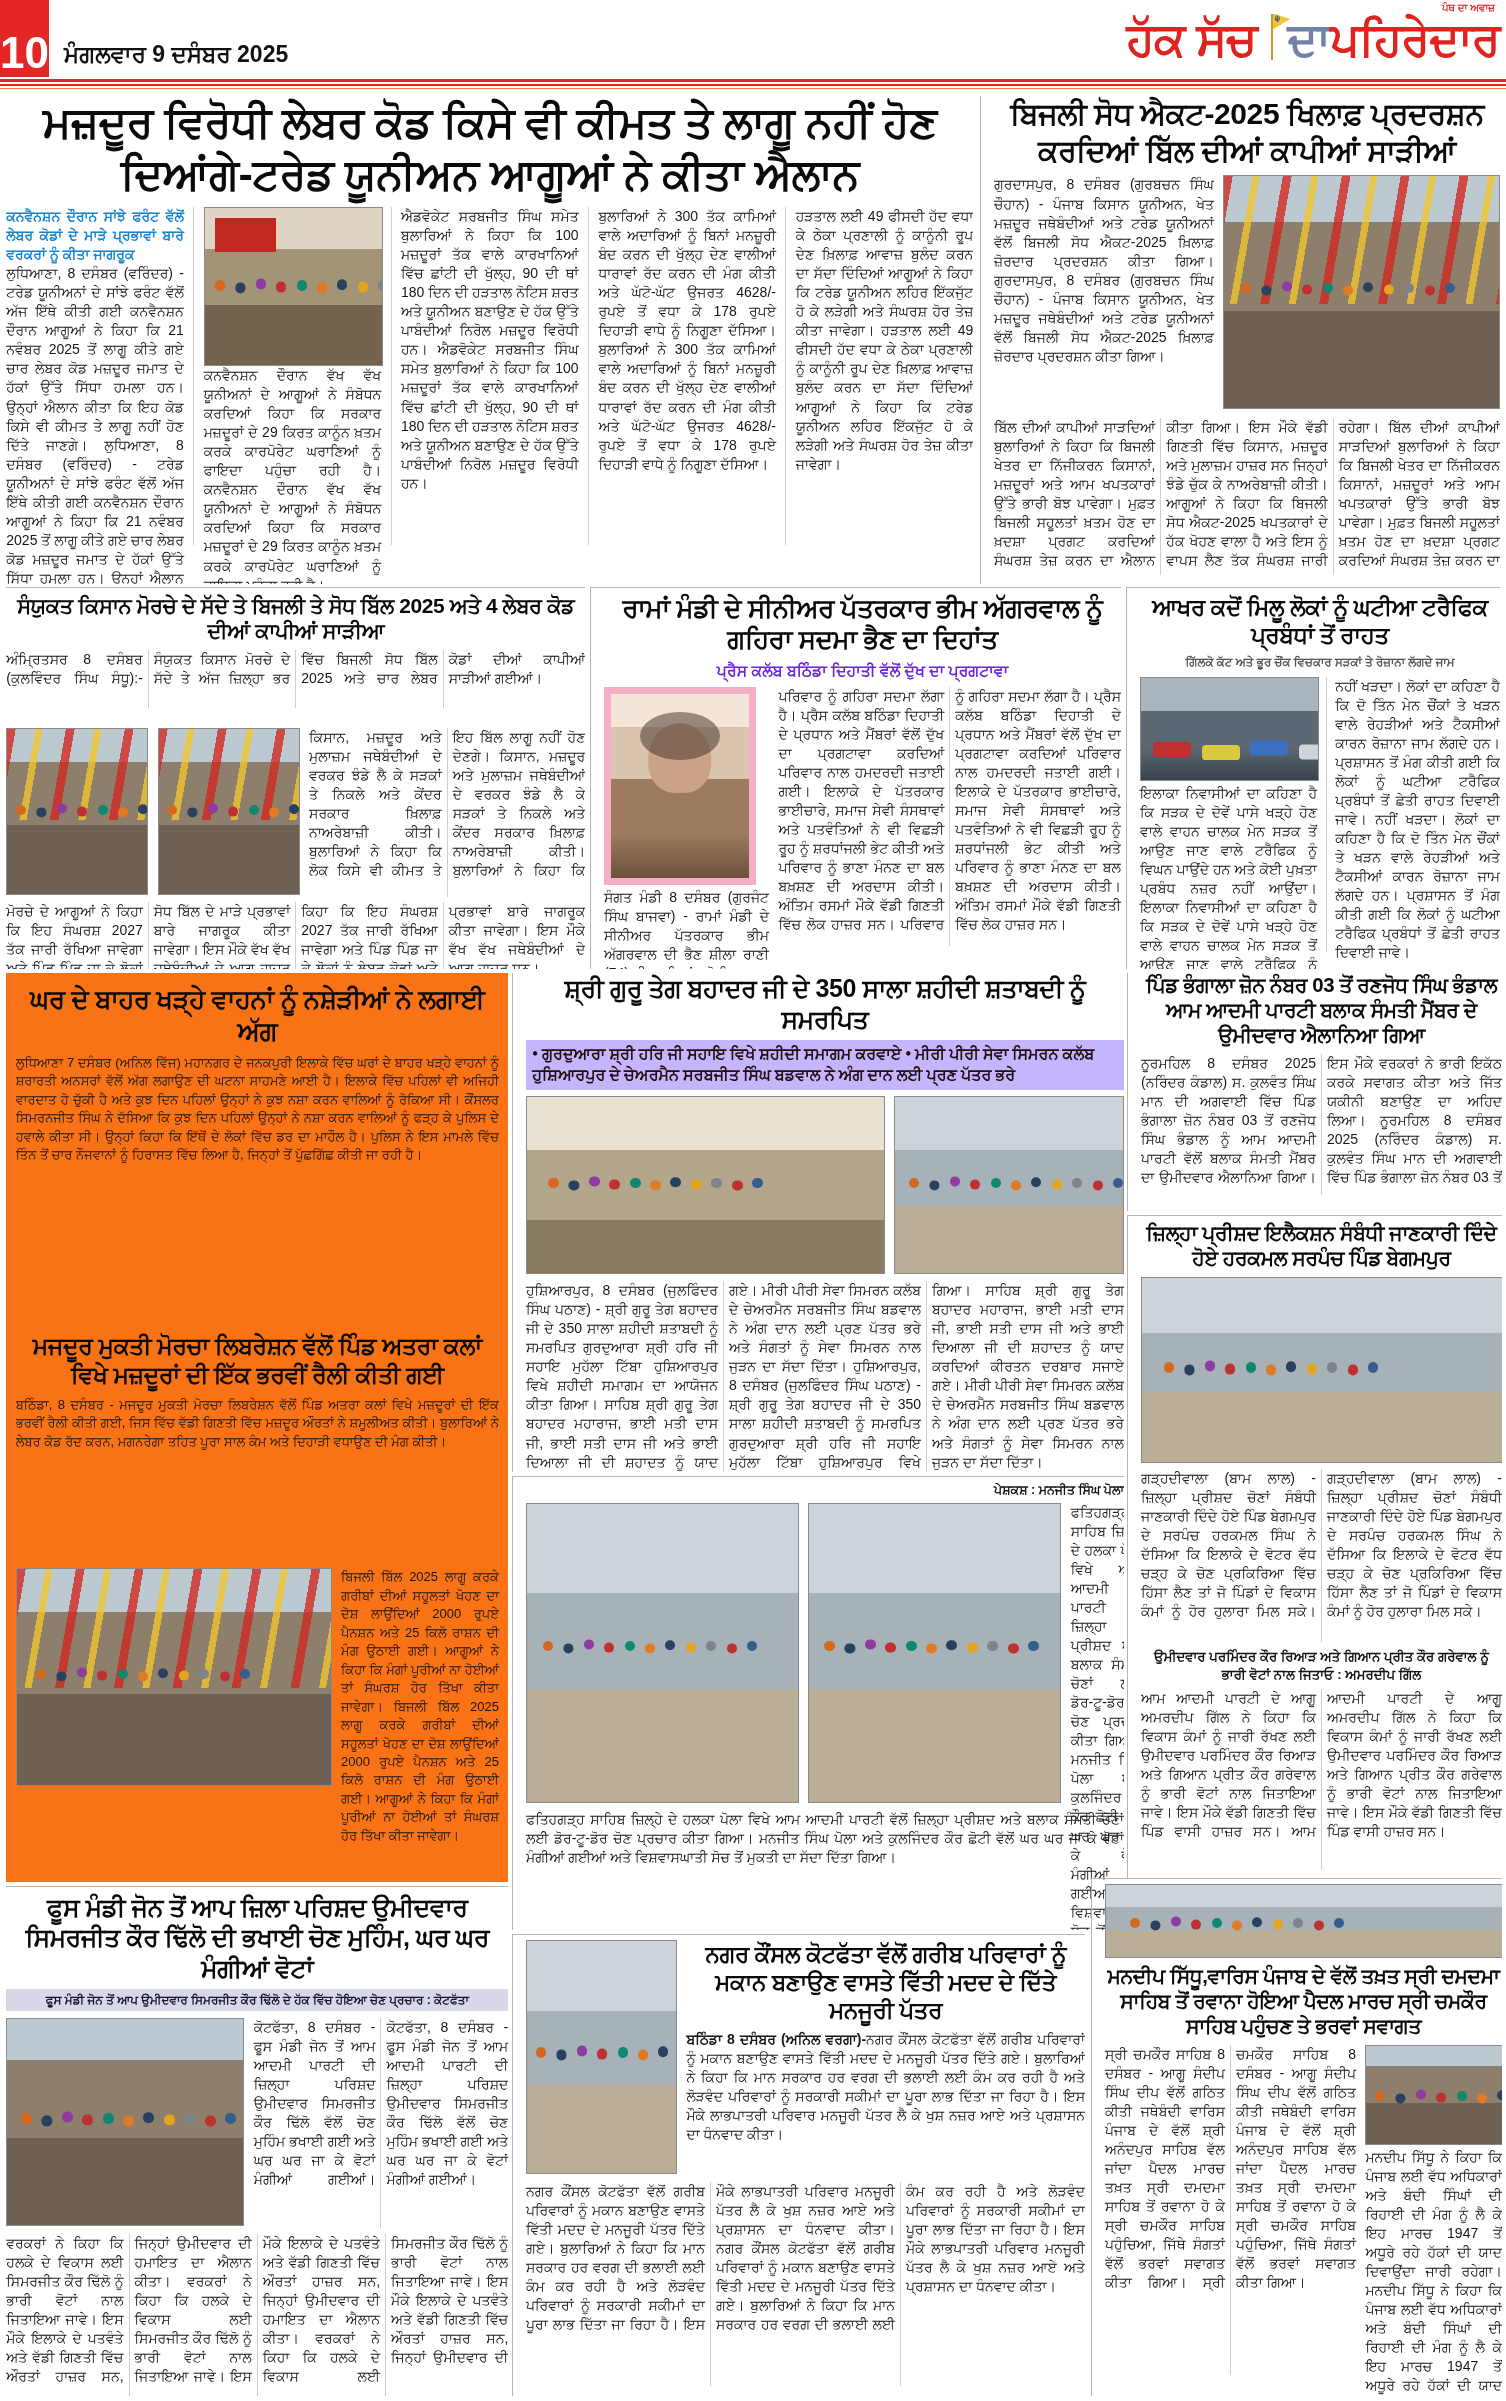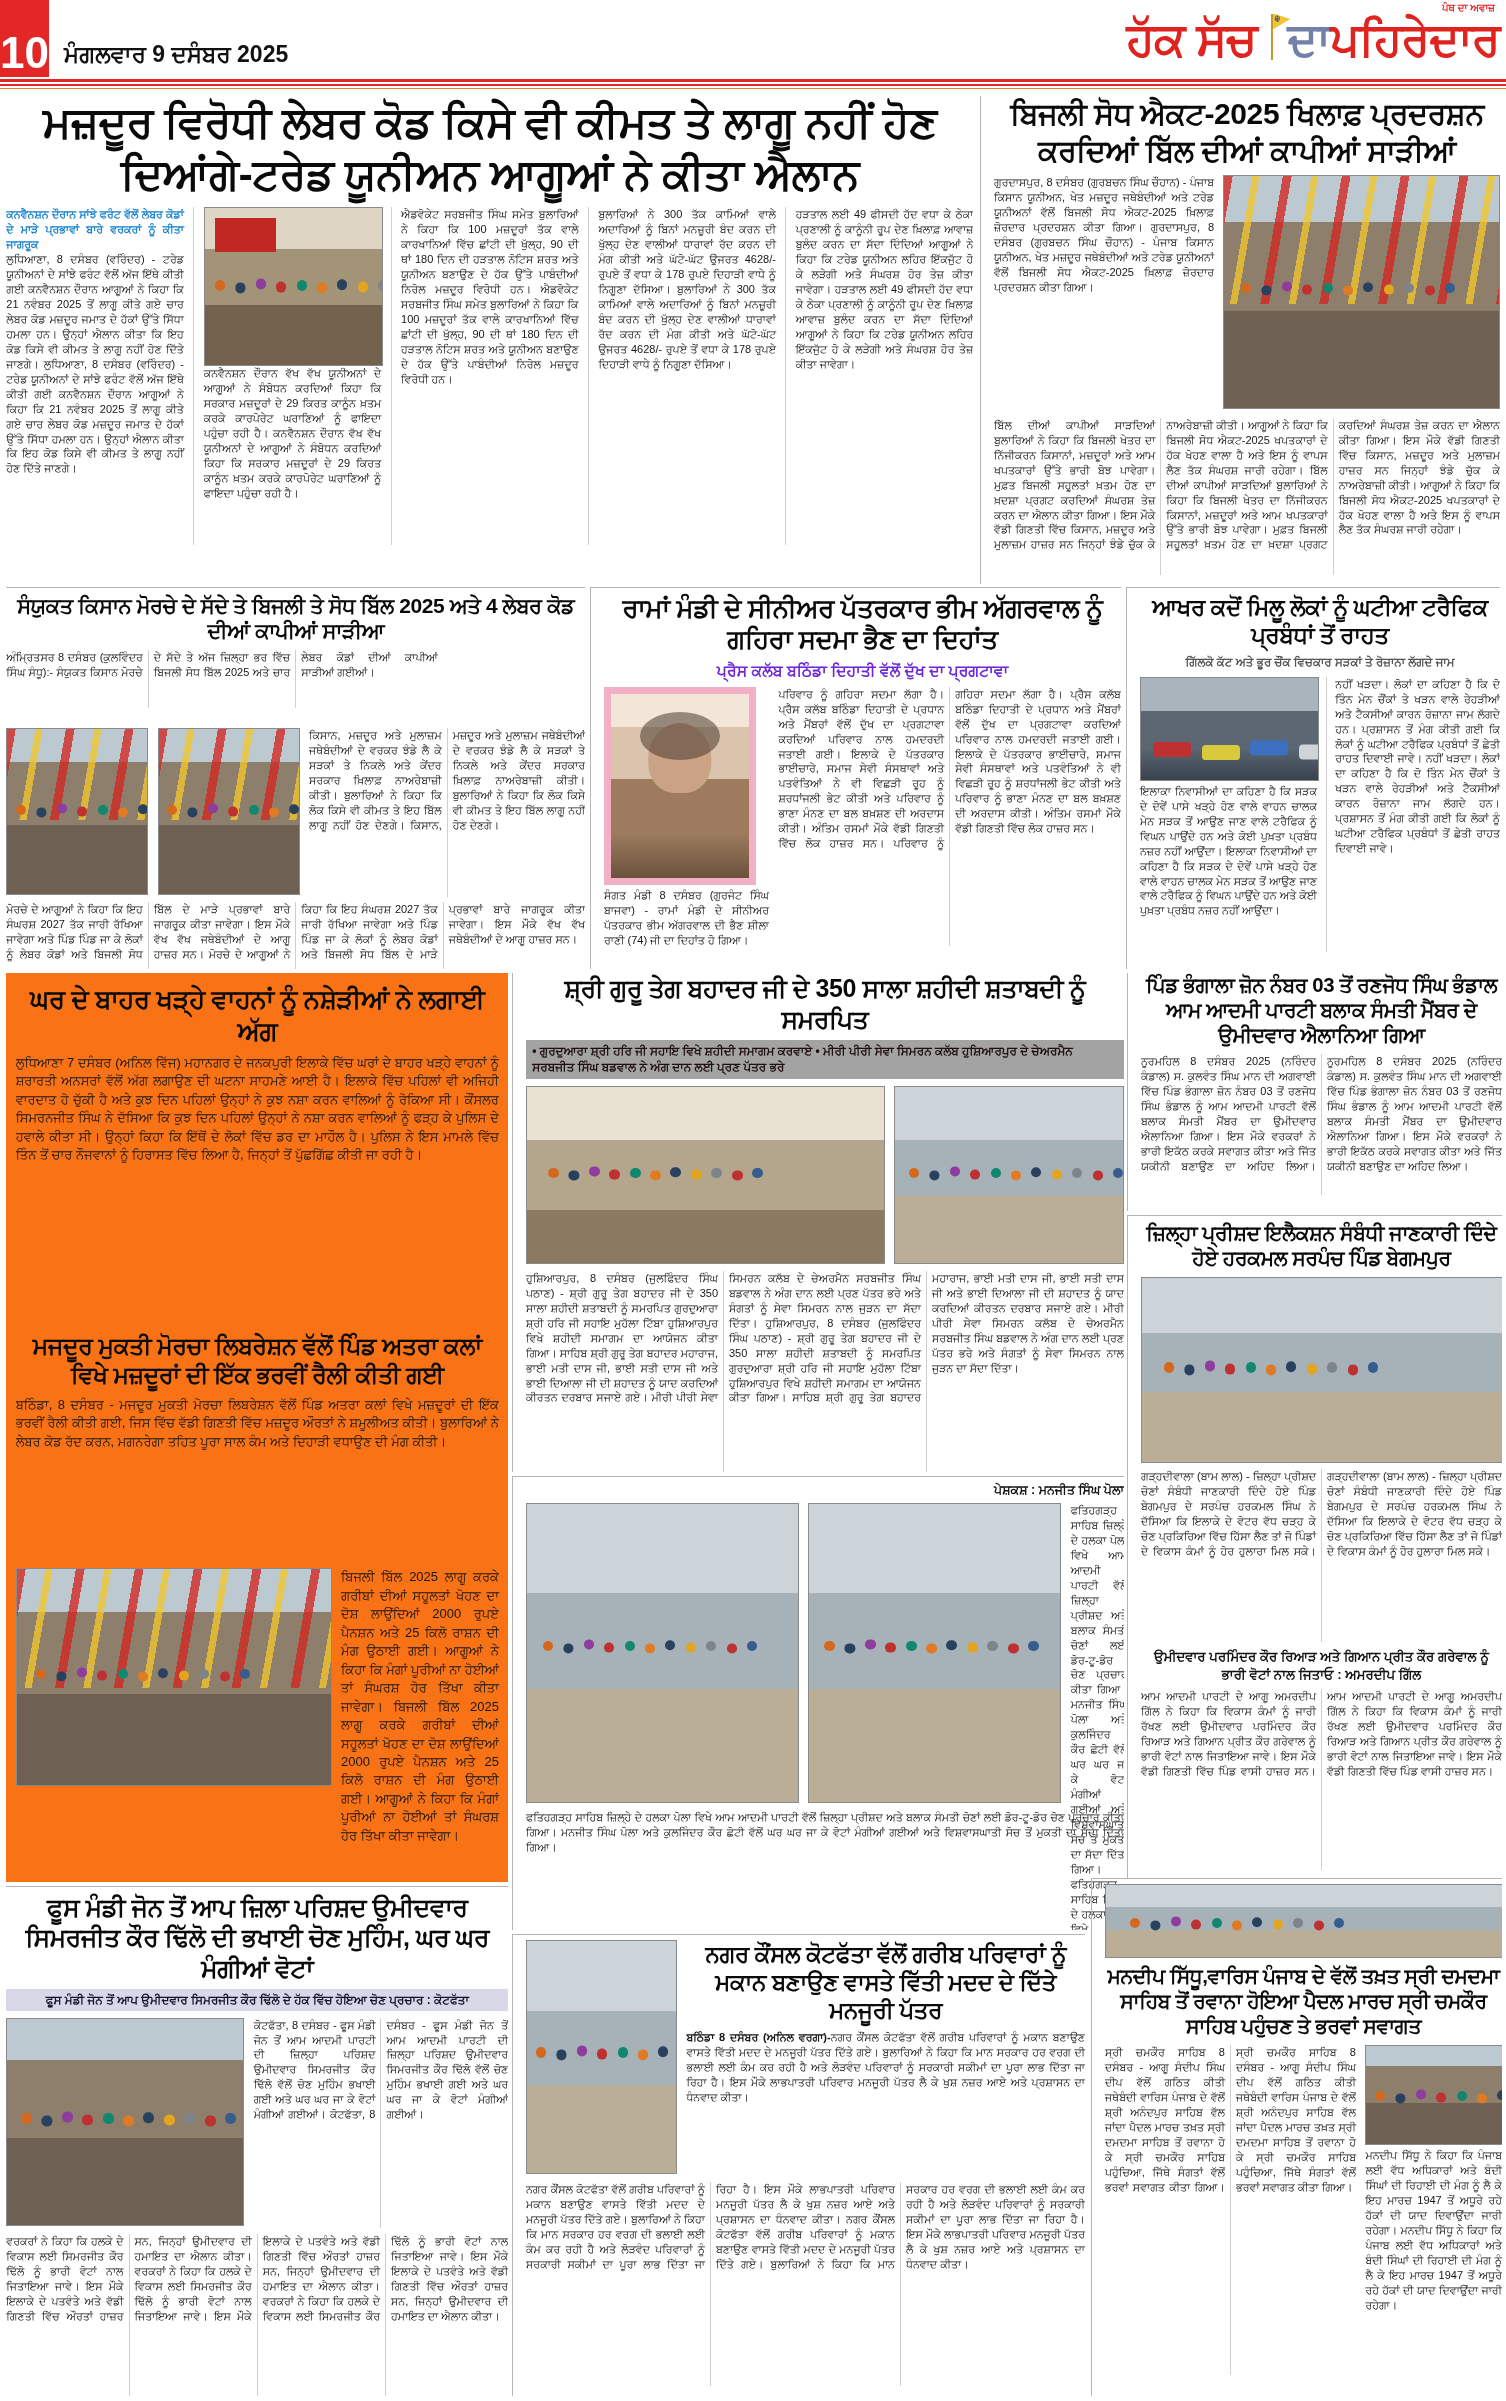--- a/index.html
+++ b/index.html
@@ -26,33 +26,33 @@
   
   .article{position:absolute;overflow:hidden;box-sizing:border-box;}
   .vline{border-left:0.8px solid #b5b5b5;padding-left:13px;}
   .tline{border-top:0.8px solid #b5b5b5;padding-top:4.7px;}
   .hl{font-weight:800;color:#0a0a0a;text-align:center;line-height:1.22;letter-spacing:-0.4px;margin:0 0 6.3px 0;}
   .hl-55{font-size:43px;} .hl-38{font-size:30px;} .hl-33{font-size:26px;} .hl-30{font-size:23.6px;}
   .hl-27{font-size:21px;} .hl-26{font-size:20.4px;} .hl-29{font-size:23px;} .hl-32{font-size:25px;}
   .subhead{font-size:15.7px;font-weight:700;text-align:center;margin:1.6px 0 6.3px;color:#6d28d9;}
   .subhead-gray{color:#555;font-size:11.8px;line-height:1.3;}
   .kicker{color:#1b84cc;font-weight:700;}
-  .body{font-size:11px;line-height:1.36;text-align:justify;color:#161616;}
+  .body{font-size:14px;line-height:1.36;text-align:justify;color:#161616;}
   .body-lg{font-size:13px;line-height:1.42;}
   .cols2{column-count:2;column-gap:11px;column-rule:0.8px solid #cfcfcf;}
   .cols3{column-count:3;column-gap:11px;column-rule:0.8px solid #cfcfcf;}
   .cols4{column-count:4;column-gap:11px;column-rule:0.8px solid #cfcfcf;}
   .flexrow{display:flex;gap:9.4px;}
   .fcol{flex:1;min-width:0;}
   .fcol + .fcol{border-left:0.8px solid #cfcfcf;padding-left:9.4px;}
   .boldline{font-weight:700;}
   .byline-right{font-size:12.6px;font-weight:700;text-align:right;margin:1.6px 0 4.7px;}
   .mid-subhead{font-size:13.3px;font-weight:800;text-align:center;margin:6.3px 0;line-height:1.3;}
 
-  .strip-pink{background:#a3a3a3;color:#201010;font-size:12px;font-weight:700;padding:3.9px 6.3px;margin:0 0 6.3px 0;line-height:1.3;}
+  .strip-pink{background:#c4b5fd;color:#201010;font-size:16px;font-weight:700;padding:3.9px 6.3px;margin:0 0 6.3px 0;line-height:1.3;font-family:Liberation Serif, serif;}
   .strip-lav{background:#d8d8e8;color:#15152a;font-size:12px;font-weight:700;padding:3.9px 6.3px;margin:0 0 6.3px 0;text-align:center;}
   .creambox{background:#f97316;padding:11px 9.4px;box-sizing:border-box;}
 
   
   .photo{border:0.8px solid #8a8a8a;background:#b9b2a4;position:relative;overflow:hidden;flex-shrink:0;}
   .ph-meeting{background:linear-gradient(180deg,#ded5c5 0 26%,#a39478 26% 62%,#73624d 62% 100%);}
   .ph-meeting::before{content:"";position:absolute;left:6%;top:6%;width:34%;height:22%;background:#c22822;}
   .ph-crowd{background:linear-gradient(180deg,#bcc9d1 0 20%,#8d7f6c 20% 58%,#6e6154 58% 100%);}
   .ph-street{background:linear-gradient(180deg,#ccd4d9 0 30%,#a7b1b8 30% 62%,#baae96 62% 100%);}
   .ph-indoor{background:linear-gradient(180deg,#e9e2d2 0 30%,#b3a68d 30% 70%,#8a7a62 70% 100%);}

